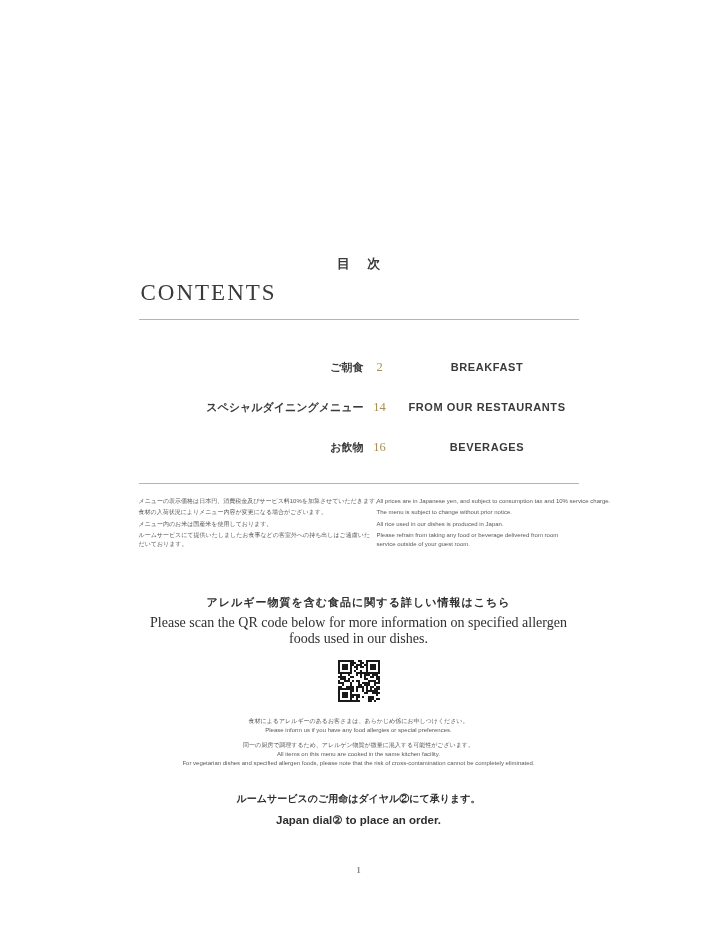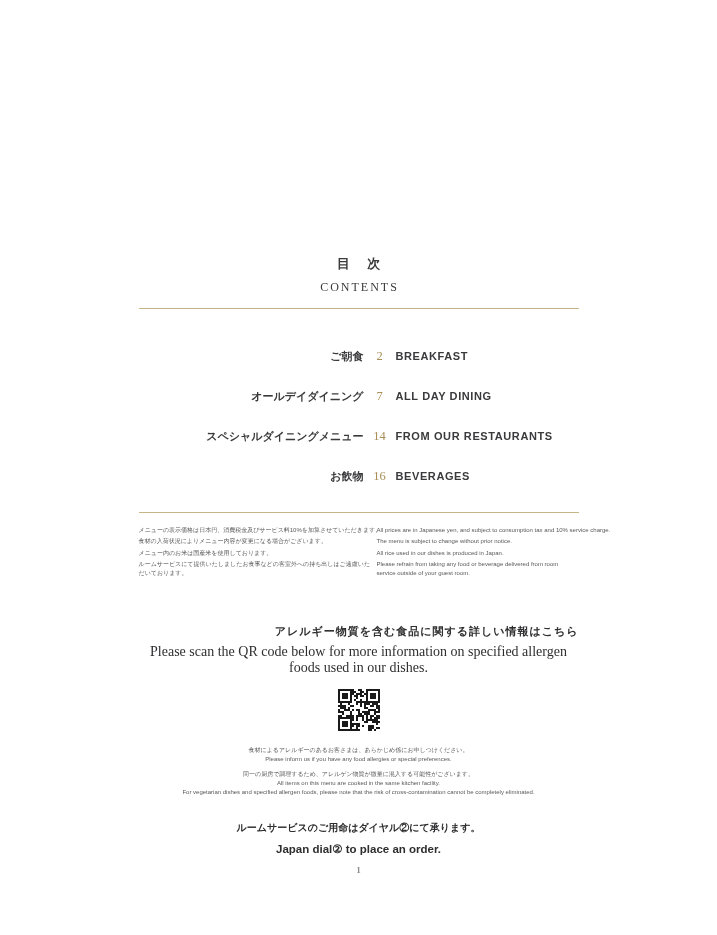--- a/index.html
+++ b/index.html
@@ -16,55 +16,55 @@
   .content { width:440px; margin:0 auto; padding-top:253px; }
 
   
   .title-ja {
     font-family:"Liberation Serif", serif;
     font-size:13px; letter-spacing:7px; text-indent:7px;
     text-align:center; color:#3a3a3c; font-weight:bold;
   }
   .title-en {
     font-family:"Liberation Serif", serif;
-    font-size:12px; letter-spacing:2px; text-indent:2px;
-    text-align:center; color:#3a3a3c; margin-top:7px; font-weight:normal;
+    font-size:23px; letter-spacing:2px; text-indent:2px;
+    color:#3a3a3c; margin-top:7px; font-weight:normal;
   }
   .gold-rule { border:none; border-top:1px solid #c6b487; margin-top:13px; }
   .gold-rule.second { margin-top:28px; }
 
   
   .toc { margin-top:40px; }
   .toc-row { display:flex; align-items:baseline; margin-bottom:25px; }
   .toc-ja {
     width:225px; text-align:right;
     font-size:11px; font-weight:bold; color:#3a3a3c;
   }
   .toc-num {
     width:32px; text-align:center;
     font-family:"Liberation Serif", serif;
     font-size:12.5px; color:#a98d55;
   }
   .toc-en {
-    flex:1; text-align:left;
+    flex:1; text-align:center;
     font-size:11px; font-weight:bold; letter-spacing:0.6px; color:#3a3a3c;
   }
 
   
   .notes { margin-top:13px; font-size:6px; line-height:1.4; color:#58595b; }
   .note-row { display:flex; margin-bottom:3px; }
   .note-ja { width:238px; padding-right:4px; white-space:nowrap; }
   .note-en { width:198px; white-space:nowrap; }
   .note-row.wrap .note-ja, .note-row.wrap .note-en { white-space:normal; }
 
   
   .allergen { margin-top:47px; text-align:center; }
   .allergen-ja {
     font-family:"Liberation Serif", serif;
-    font-size:11px; letter-spacing:1px; color:#2f2f31; font-weight:bold;text-align:right;
+    font-size:11px; letter-spacing:1px; color:#2f2f31; font-weight:bold;
   }
   .allergen-en {
     font-family:"Liberation Serif", serif;
     font-size:14px; color:#2f2f31; margin-top:5px;
   }
   .qr-wrap { margin-top:13px; }
   .qr-wrap svg { display:inline-block; background:#fff; }
   .micro { font-size:6px; line-height:1.45; color:#58595b; white-space:nowrap; }
   .micro-block1 { margin-top:11px; }
   .micro-block2 { margin-top:7px; }
@@ -90,25 +90,20 @@
     <div class="title-ja">目 次</div>
     <div class="title-en">CONTENTS</div>
 
     <hr class="gold-rule">
 
     <div class="toc">
       <div class="toc-row">
         <div class="toc-ja">ご朝食</div>
         <div class="toc-num">2</div>
         <div class="toc-en">BREAKFAST</div>
-      </div>
-      <div class="toc-row">
-        <div class="toc-ja">オールデイダイニング</div>
-        <div class="toc-num">7</div>
-        <div class="toc-en">ALL DAY DINING</div>
       </div>
       <div class="toc-row">
         <div class="toc-ja">スペシャルダイニングメニュー</div>
         <div class="toc-num">14</div>
         <div class="toc-en">FROM OUR RESTAURANTS</div>
       </div>
       <div class="toc-row">
         <div class="toc-ja">お飲物</div>
         <div class="toc-num">16</div>
         <div class="toc-en">BEVERAGES</div>

